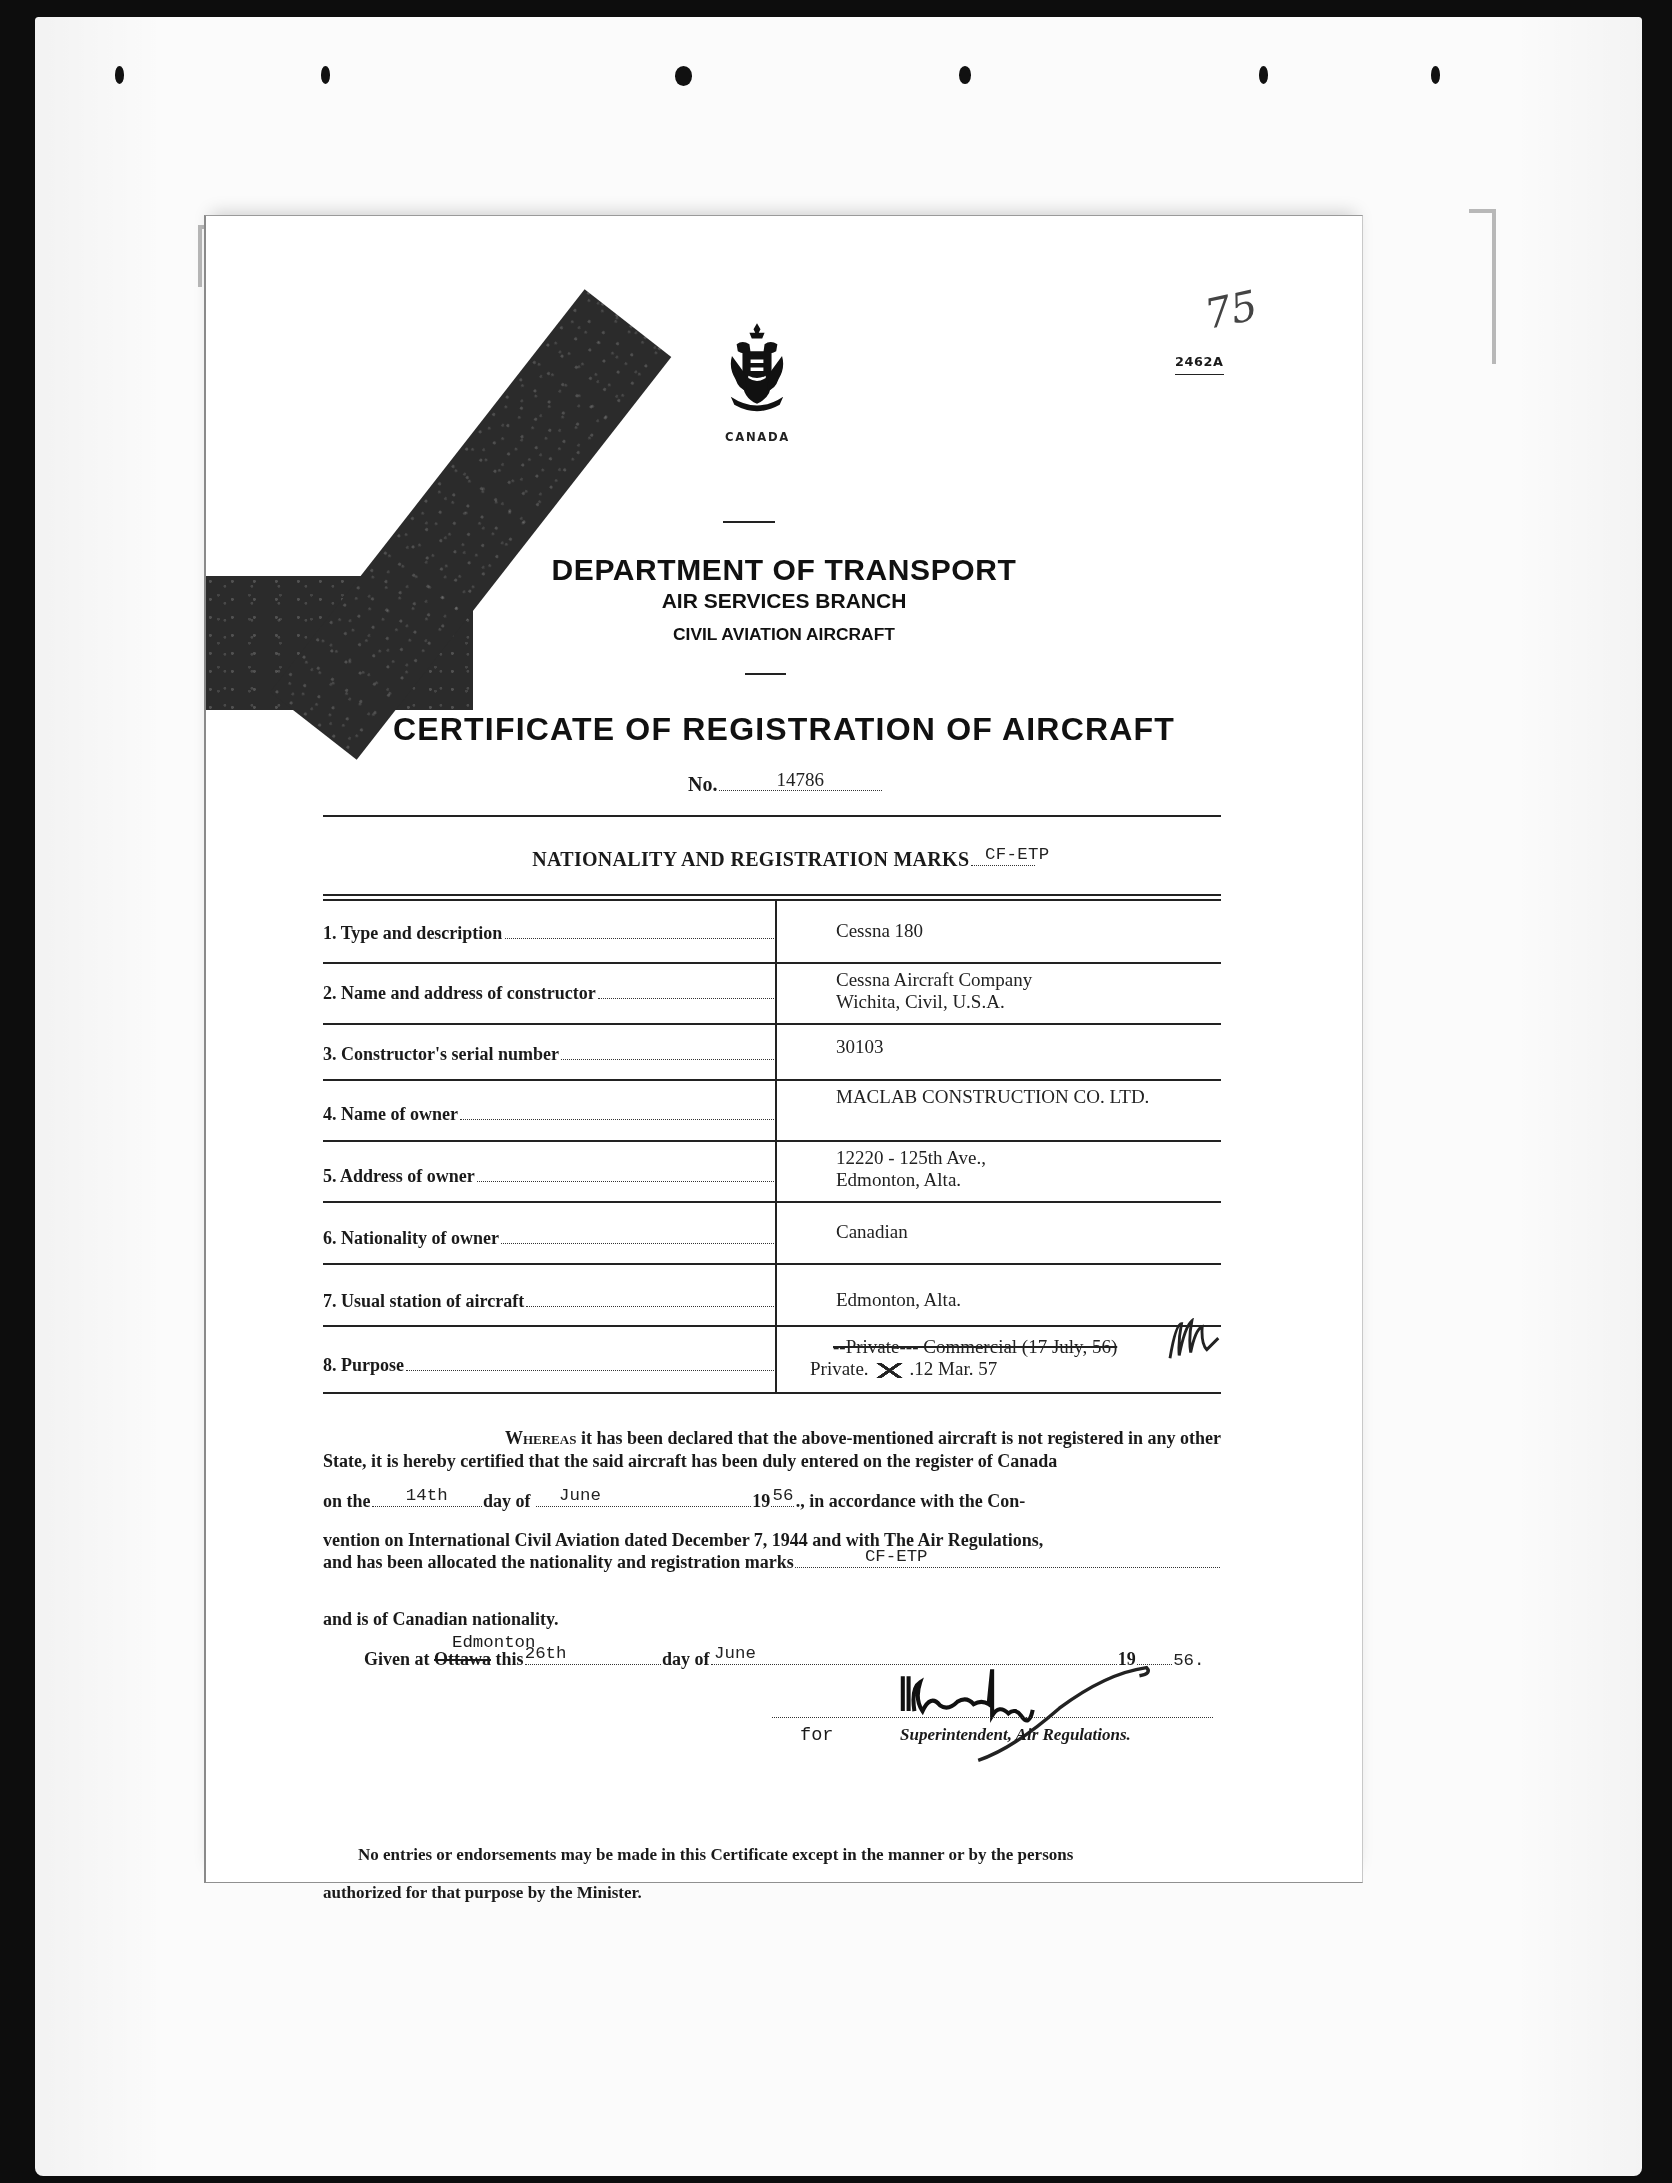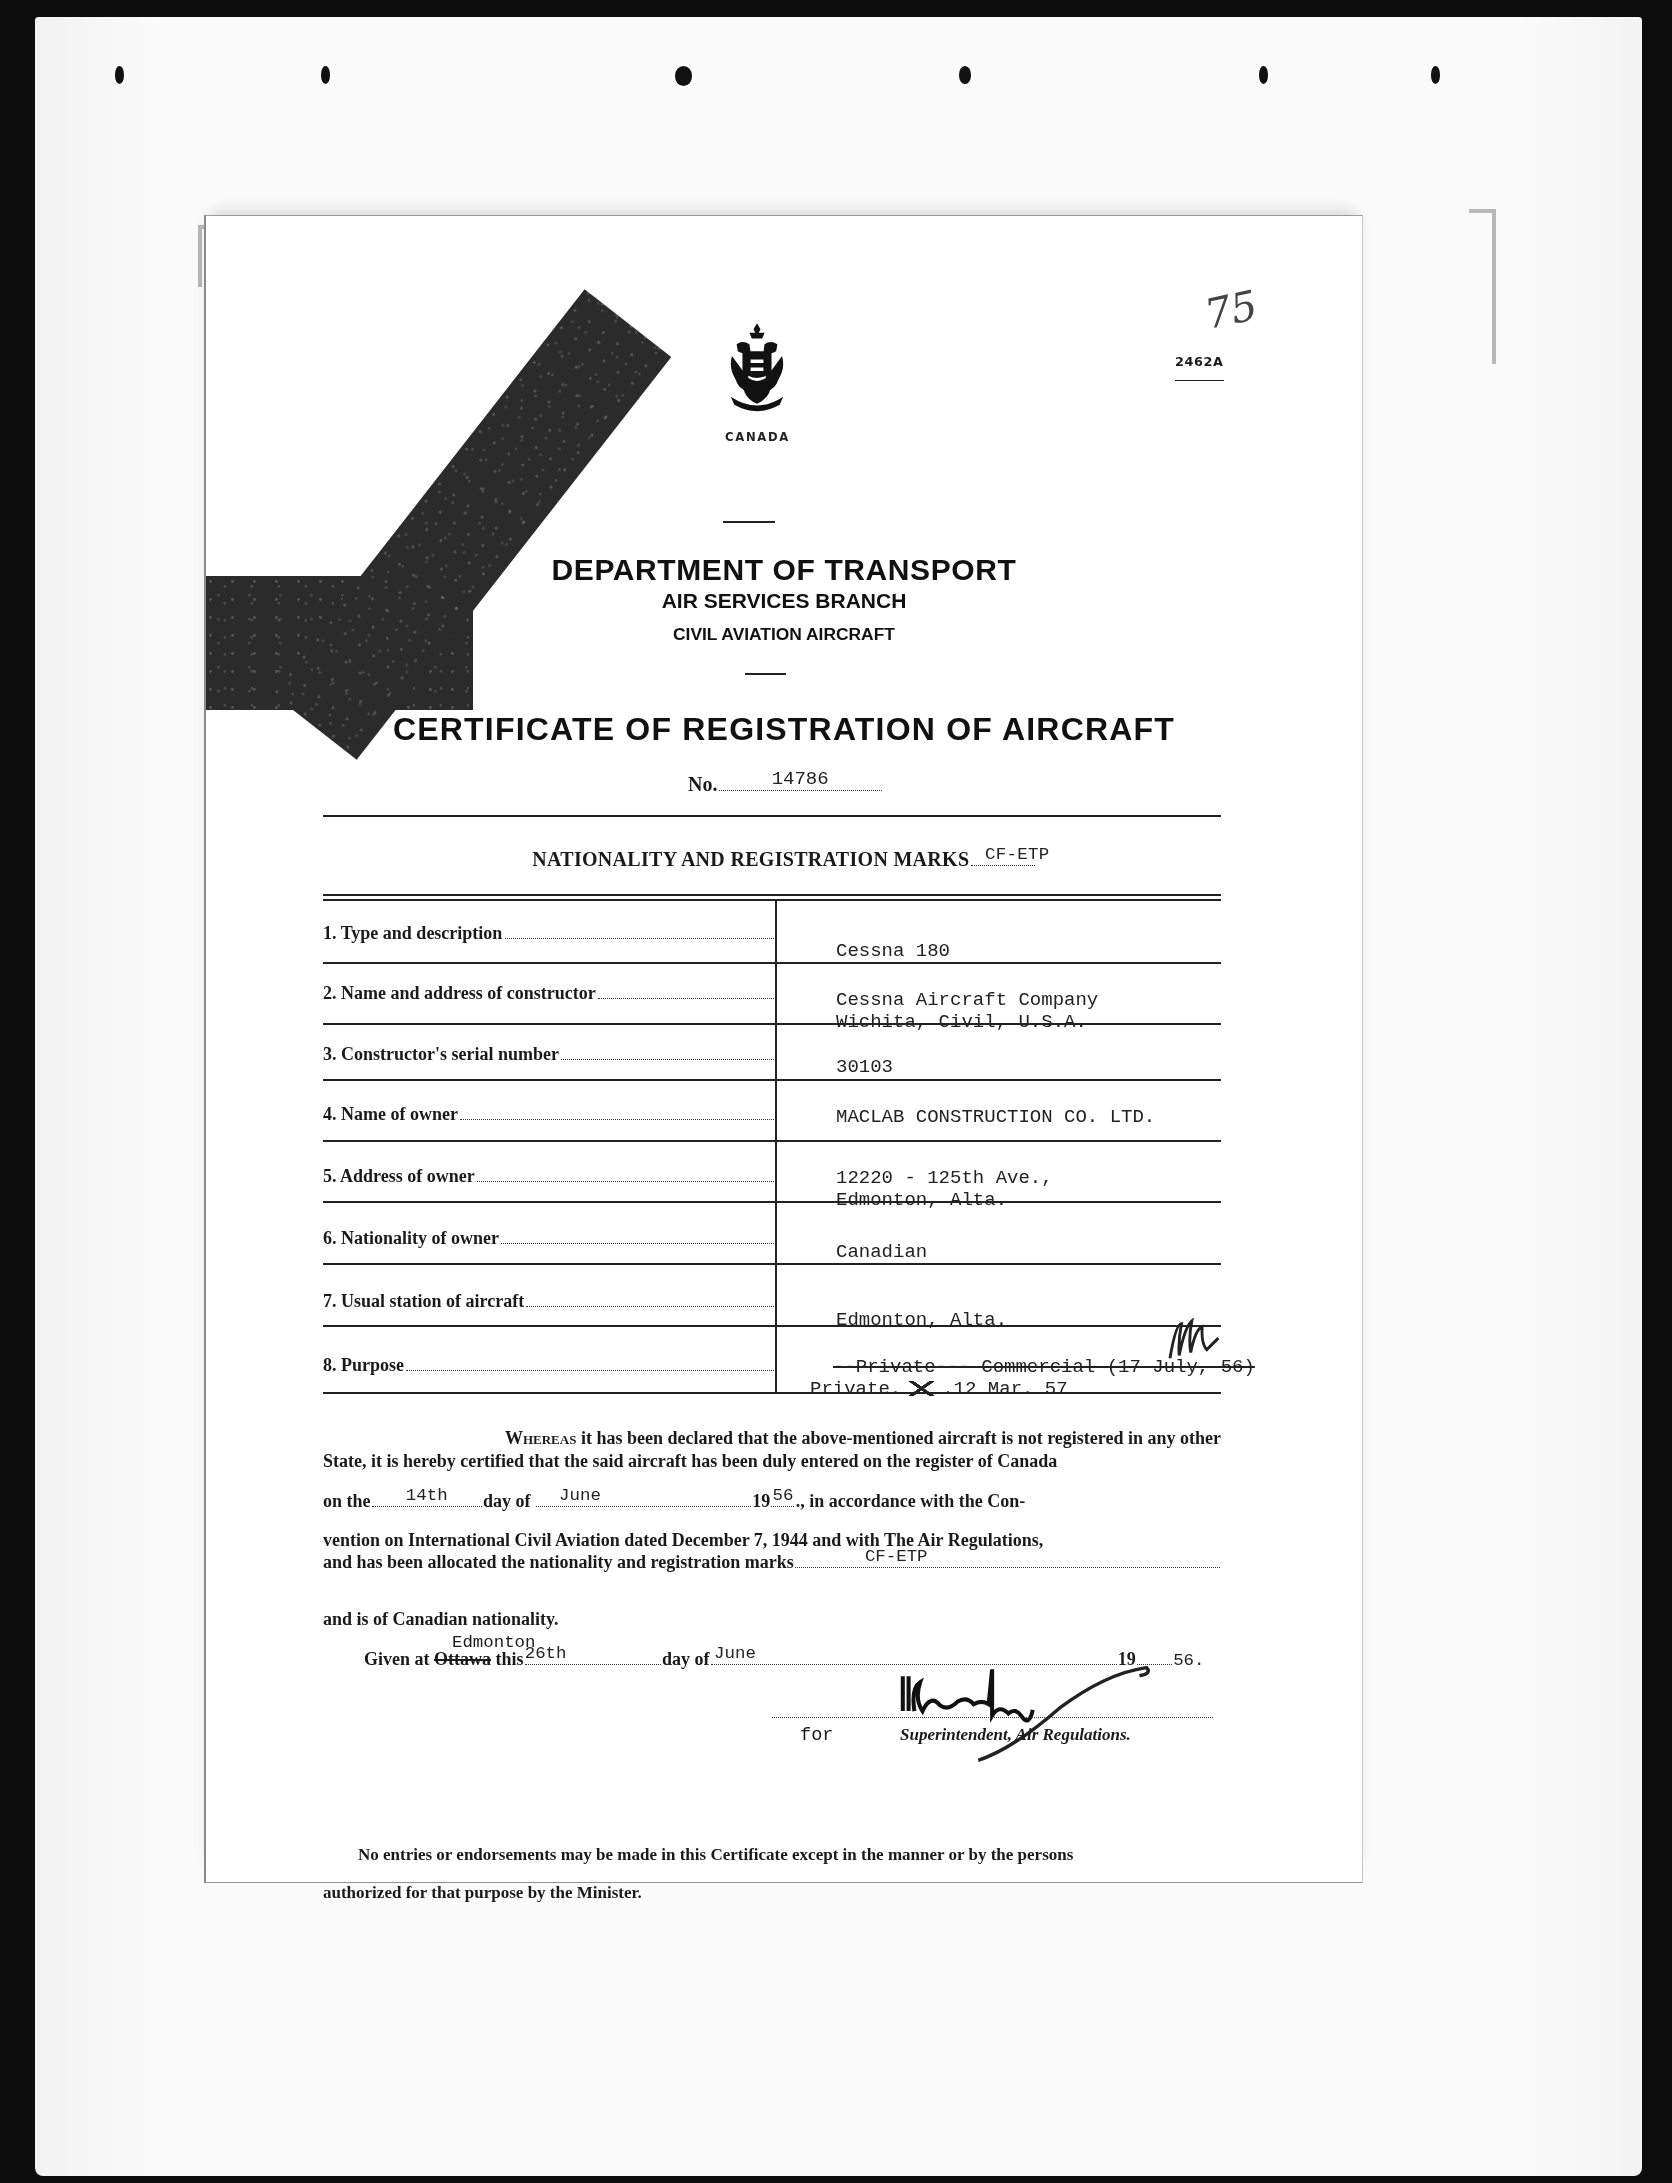--- a/index.html
+++ b/index.html
@@ -45,34 +45,34 @@
     background-image:
       radial-gradient(circle at 20% 30%, rgba(255,255,255,0.18) 0 1.2px, transparent 1.7px),
       radial-gradient(circle at 70% 60%, rgba(255,255,255,0.14) 0 1.2px, transparent 1.7px),
       radial-gradient(circle at 40% 80%, rgba(255,255,255,0.12) 0 1.2px, transparent 1.7px);
     background-size: 22px 18px, 27px 17px, 31px 24px;
   }
   .tape-1 { left: 0; top: 360px; width: 267px; height: 134px; }
   .tape-2 { left: 64px; top: 476px; width: 511px; height: 110px; transform: rotate(-52deg); transform-origin: 0 0; }
 
   .mark-75 { left: 999px; top: 70px; font-family: "DejaVu Serif", serif; font-style: italic; font-size: 41px; color: #444; transform: rotate(-12deg); }
-  .form-no { left: 969px; top: 138px; font-family: "DejaVu Sans", sans-serif; font-weight: bold; font-size: 12.8px; border-bottom: 1.7px solid #222; padding-bottom: 11px; letter-spacing: 0.6px; }
+  .form-no { left: 969px; top: 138px; font-family: "DejaVu Sans", sans-serif; font-weight: bold; font-size: 12.8px; border-bottom: 1.7px solid #222; padding-bottom: 5px; letter-spacing: 0.6px; }
 
   .crest { left: 519px; top: 105px; width: 64px; height: 99px; }
   .canada { left: 502px; top: 214px; width: 99px; text-align: center; font-family: "DejaVu Sans", sans-serif; font-size: 11.6px; letter-spacing: 1.7px; font-weight: bold; color: #222; }
   .hr-short { position: absolute; height: 2.3px; background: #222; }
 
   .hdr { left: 0; width: 1156px; text-align: center; font-family: "Liberation Sans", sans-serif; font-weight: bold; color: #111; }
   .hdr-1 { top: 337px; font-size: 30px; letter-spacing: 0.6px; }
   .hdr-2 { top: 373px; font-size: 21px; }
   .hdr-3 { top: 408px; font-size: 17.4px; }
   .hdr-title { top: 495px; font-size: 32px; letter-spacing: 1.2px; }
 
   .no-line { left: 482px; top: 557px; font-family: "Liberation Serif", serif; font-weight: bold; font-size: 20px; }
-  .typed { font-family: Liberation Mono, monospace; font-size: 19px; color: #222; font-weight: normal; margin-top: 20px; }
+  .typed { font-family: Liberation Serif, serif; font-size: 19px; color: #222; font-weight: normal; }
   .typed-sm { font-family: "Liberation Mono", monospace; font-size: 17.4px; color: #222; font-weight: normal; }
 
   .rule { position: absolute; left: 117px; width: 898px; height: 2.3px; background: #222; }
   .natmarks { left: 0; width: 1156px; text-align: center; top: 632px; font-family: "Liberation Serif", serif; font-weight: bold; font-size: 20px; letter-spacing: 0.3px; }
 
   .vdiv { position: absolute; left: 569px; top: 684px; width: 1.7px; height: 492px; background: #222; }
   .row-label { position: absolute; left: 117px; width: 451px; font-family: "Liberation Serif", serif; font-weight: bold; font-size: 18px; display: flex; align-items: baseline; white-space: nowrap; }
   .row-label .dotfill { flex: 1; border-bottom: 1.7px dotted #333; margin-left: 2.3px; height: 0.6px; }
   .row-value { position: absolute; left: 630px; width: 383px; line-height: 22px; }
 

